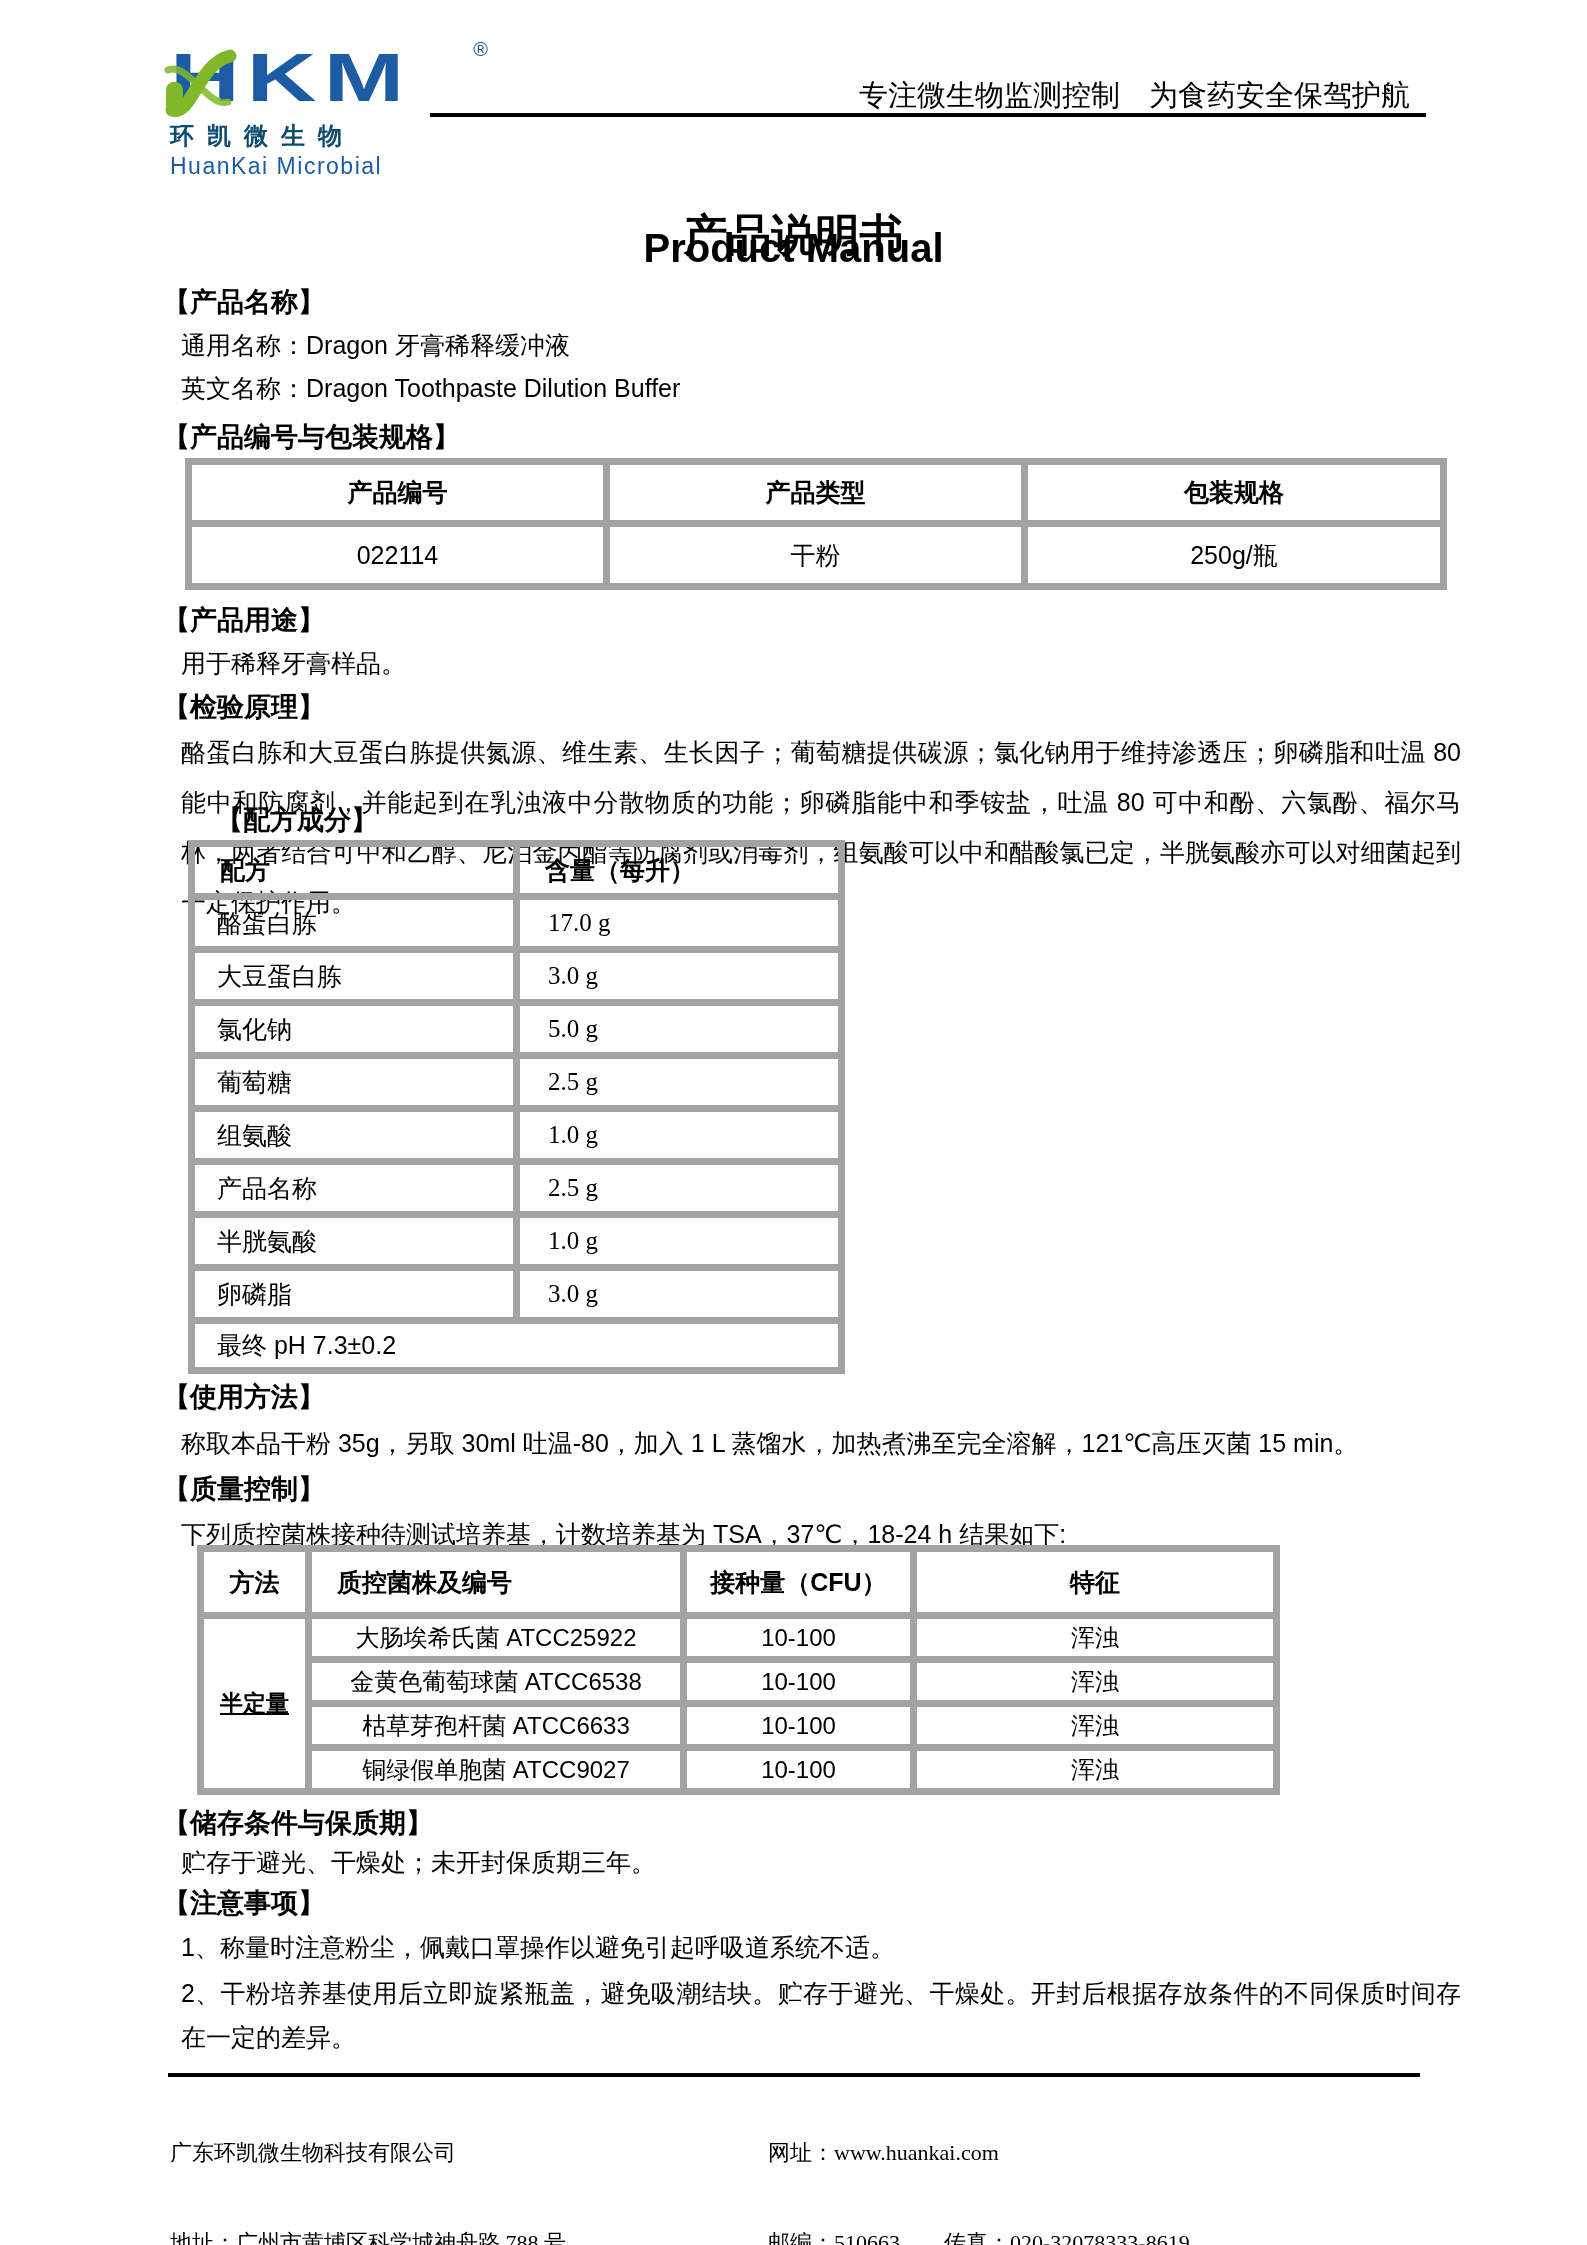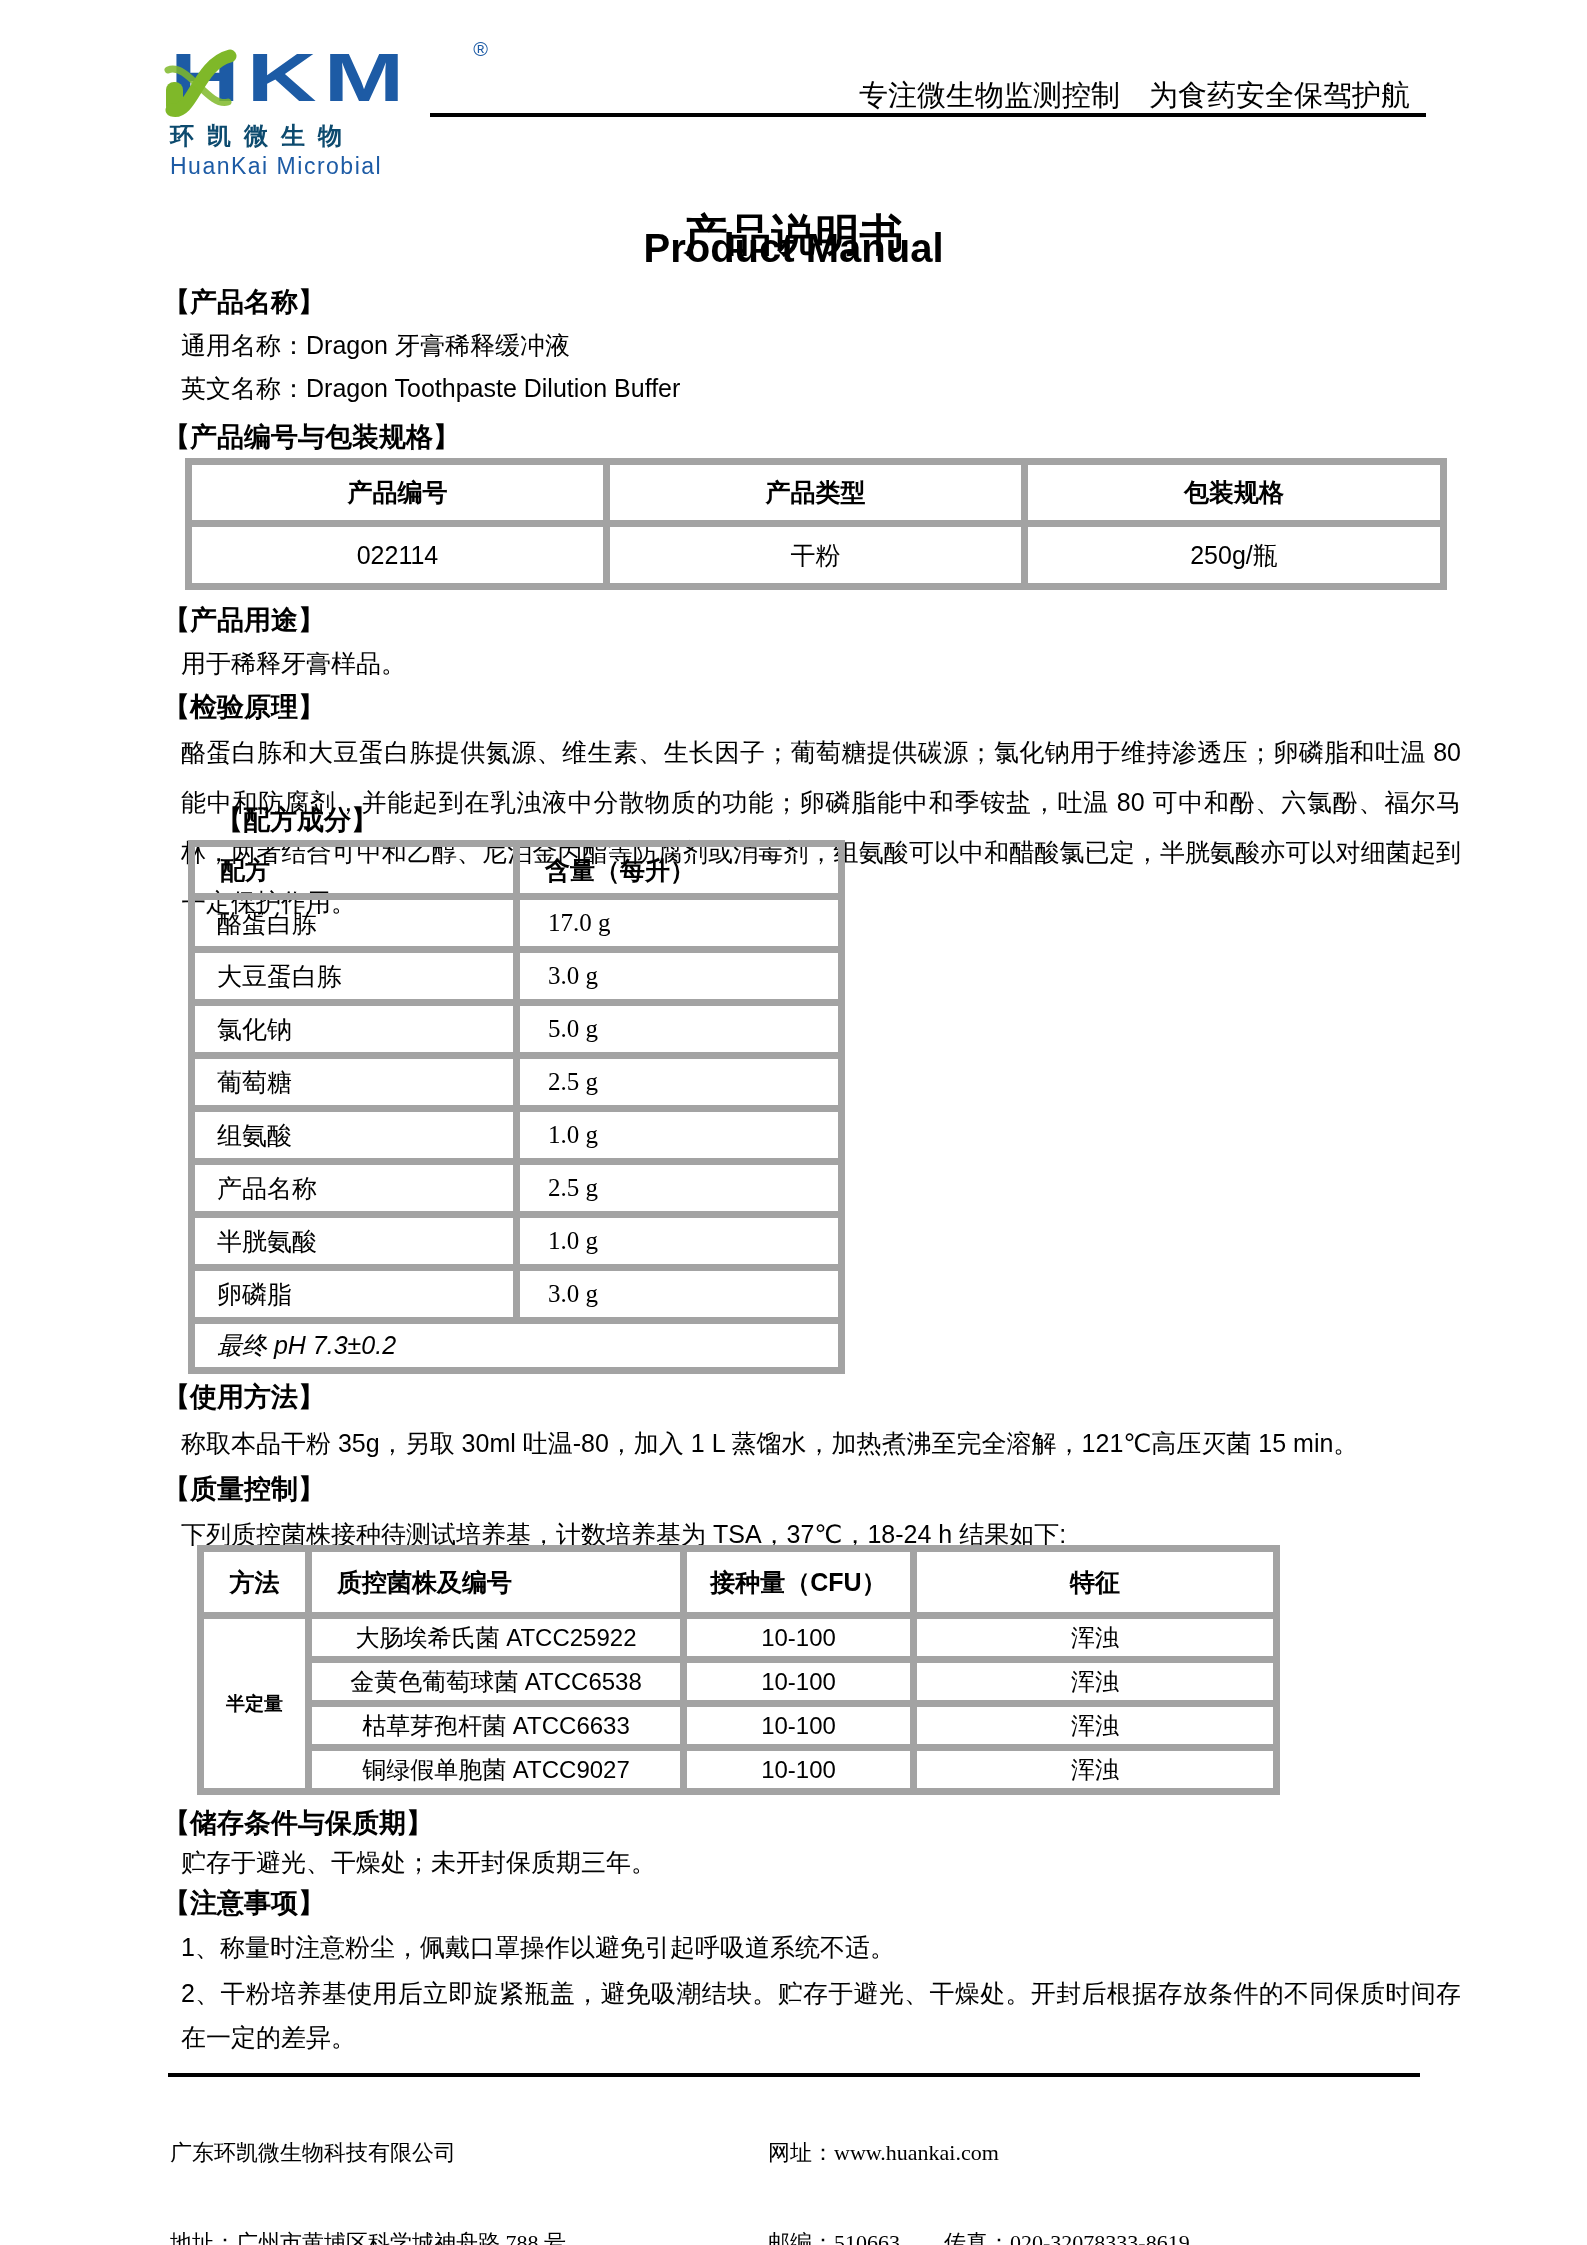--- a/index.html
+++ b/index.html
@@ -59,27 +59,27 @@
 
   #spec-table { position:absolute; left:185px; top:458px; width:1255px; }
   #spec-table th, #spec-table td { text-align:center; font-size:25px; }
   #spec-table th { font-weight:700; height:62px; }
   #spec-table td { height:63px; }
 
   #formula-table { position:absolute; left:188px; top:840px; width:650px; }
   #formula-table th { font-weight:700; height:53px; text-align:left; padding-left:25px; font-size:25px; }
   #formula-table td { height:53px; text-align:left; padding-left:22px; font-size:25px; }
   #formula-table td.amount { font-family:"Liberation Serif","DejaVu Serif",serif; padding-left:28px; }
-  #formula-table tr.ph-row td { height:50px;font-style:italic; }
+  #formula-table tr.ph-row td { height:50px; }
 
   #qc-table { position:absolute; left:197px; top:1545px; width:1076px; }
   #qc-table th { font-weight:700; height:67px; text-align:center; font-size:25px; }
   #qc-table th.strain-h { text-align:left; padding-left:25px; }
   #qc-table td { height:44px; text-align:center; font-size:24px; }
-  #qc-table td.method-cell { font-weight:700; font-size:19px; }
+  #qc-table td.method-cell { font-weight:700; font-size:23px;text-decoration:underline; }
 
   
   #footer-rule { position:absolute; left:168px; top:2073px; width:1252px; height:4px; background:#000; }
   .footer-col { position:absolute; top:2078px; font-family:"Liberation Serif","DejaVu Serif",serif; font-size:22px; line-height:30px; white-space:pre; }
   #footer-left  { left:170px; }
   #footer-right { left:768px; }
 </style>
 </head>
 <body>
 

